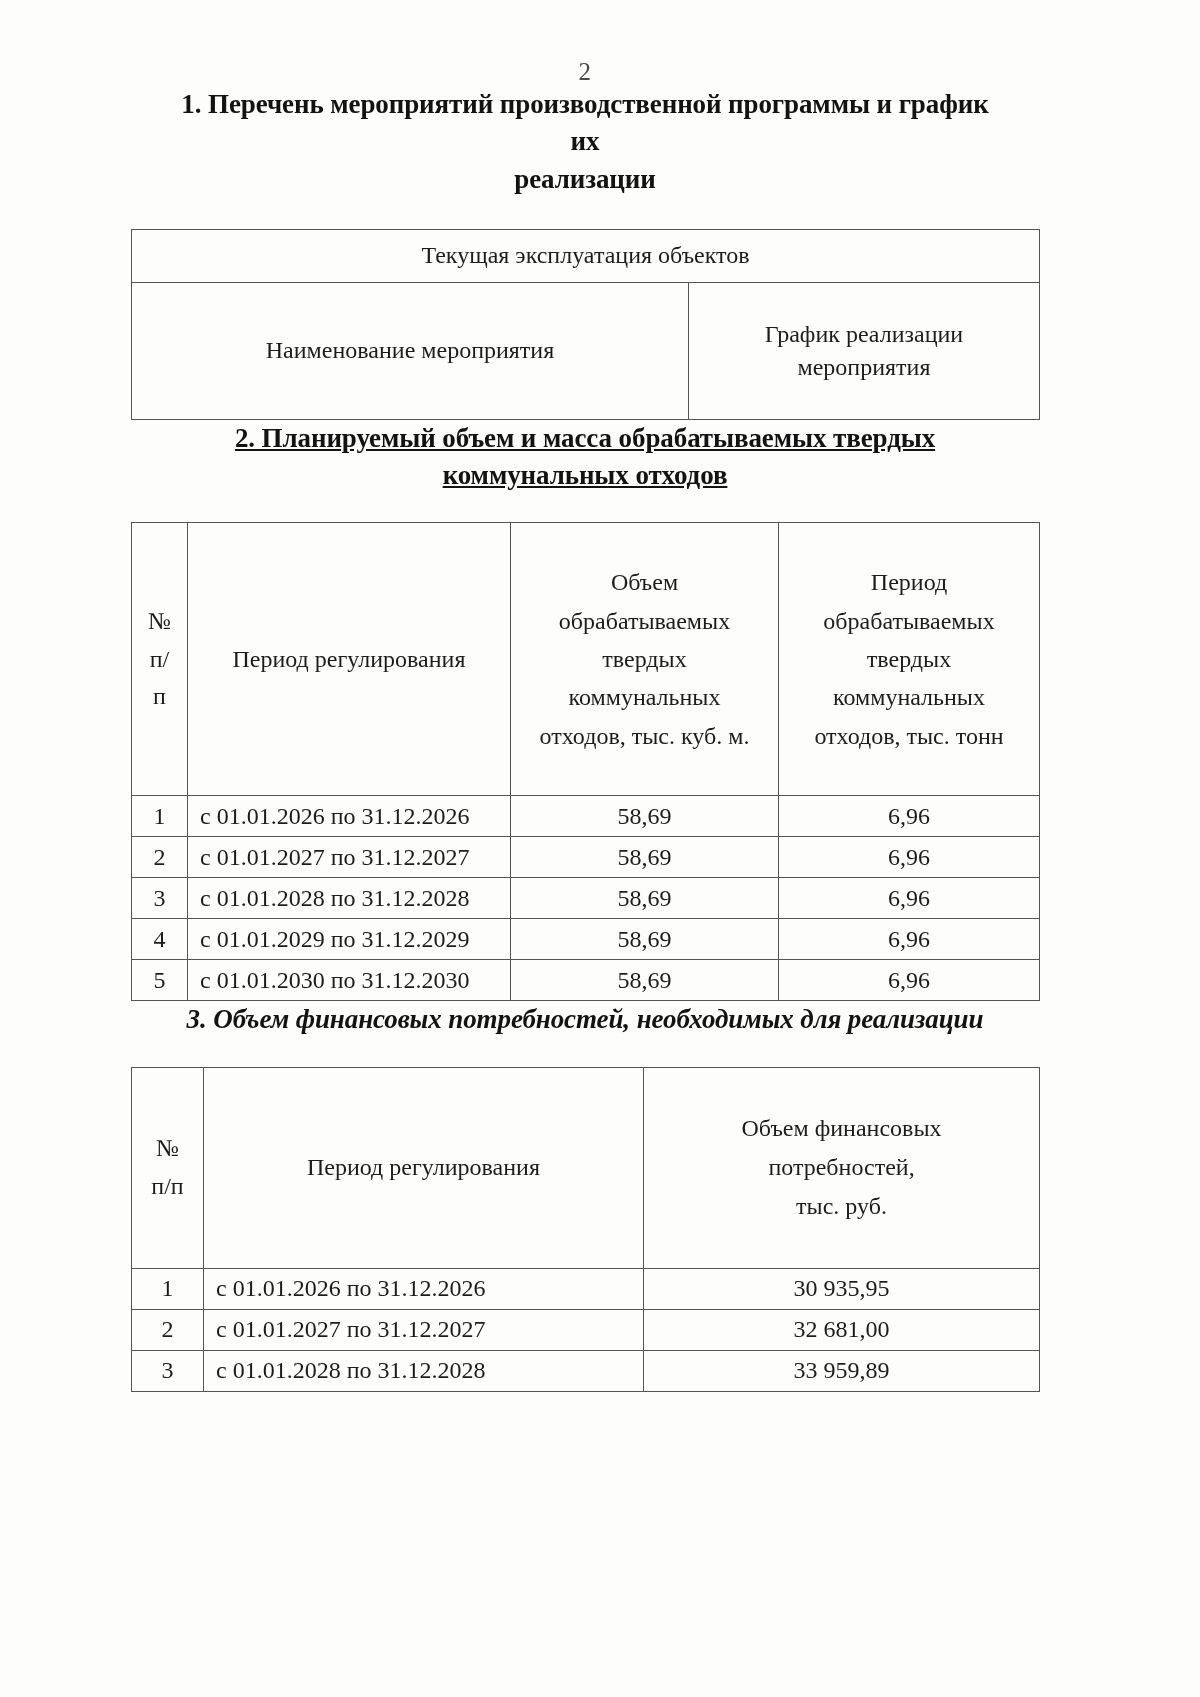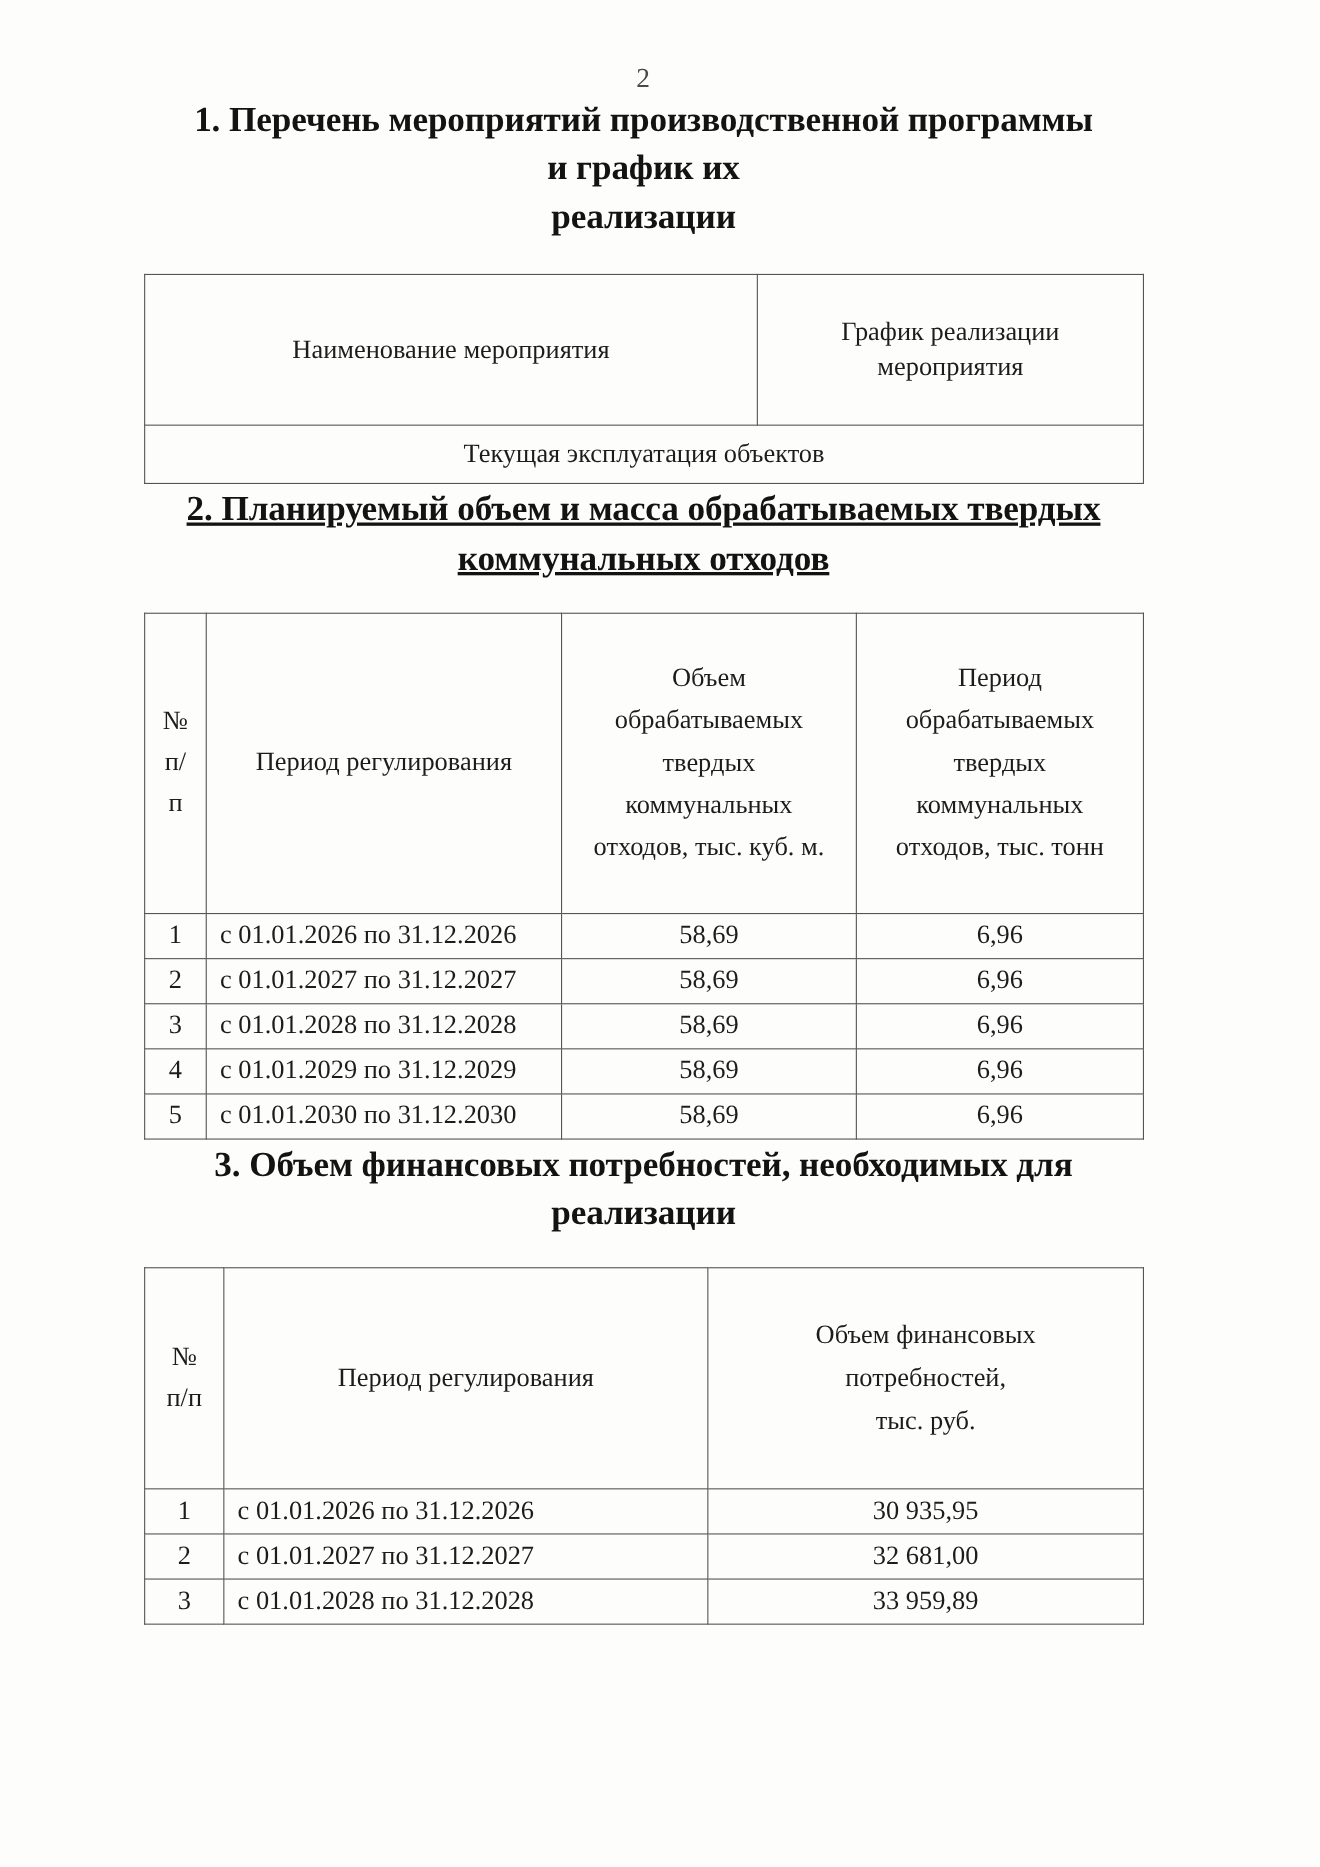--- a/index.html
+++ b/index.html
@@ -31,32 +31,32 @@
     width: 908px;
   }
   .page-number {
     text-align: center;
     font-size: 25px;
     color: #4a4a4a;
     margin-top: 58px;
     letter-spacing: 0.5px;
   }
   h2.section-title {
-    font-size: 32px;
+    font-size: 27px;
     font-weight: bold;
     text-align: center;
     line-height: 1.38;
     margin: 0;
     padding: 0 38px;
     letter-spacing: -0.1px;
     color: #131313;
   }
   .sec1-title { margin-top: 26px; }
   .sec2-title { margin-top: 38px; text-decoration: underline; }
-  .sec3-title { margin-top: 38px; }
+  .sec3-title { margin-top: 38px; font-style: italic; }
 
   table.doc-table {
     border-collapse: collapse;
     width: 908px;
     table-layout: fixed;
     font-size: 24px;
     color: #1c1c1c;
   }
   table.doc-table td {
     border: 1.6px solid #555;
@@ -116,29 +116,29 @@
       <span>реализации</span>
     </h2>
 
     <table class="doc-table t1">
       <colgroup>
         <col style="width:557px">
         <col style="width:351px">
       </colgroup>
       <tbody>
         <tr>
+          <td class="span-row cell-pad" colspan="2">Текущая эксплуатация объектов</td>
+        </tr>
+        <tr>
           <td class="hdr-name cell-pad">Наименование мероприятия</td>
           <td class="hdr-sched cell-pad">
             <span>График реализации</span>
             <br>
             <span>мероприятия</span>
           </td>
-        </tr>
-        <tr>
-          <td class="span-row cell-pad" colspan="2">Текущая эксплуатация объектов</td>
         </tr>
       </tbody>
     </table>
 
     <h2 class="section-title sec2-title">
       <span>2. Планируемый объем и масса обрабатываемых твердых</span>
       <br>
       <span>коммунальных отходов</span>
     </h2>
 

